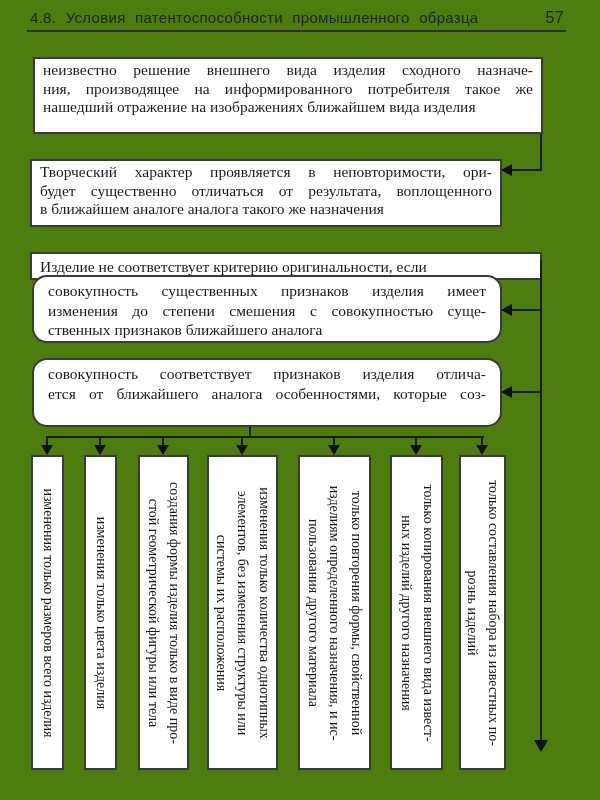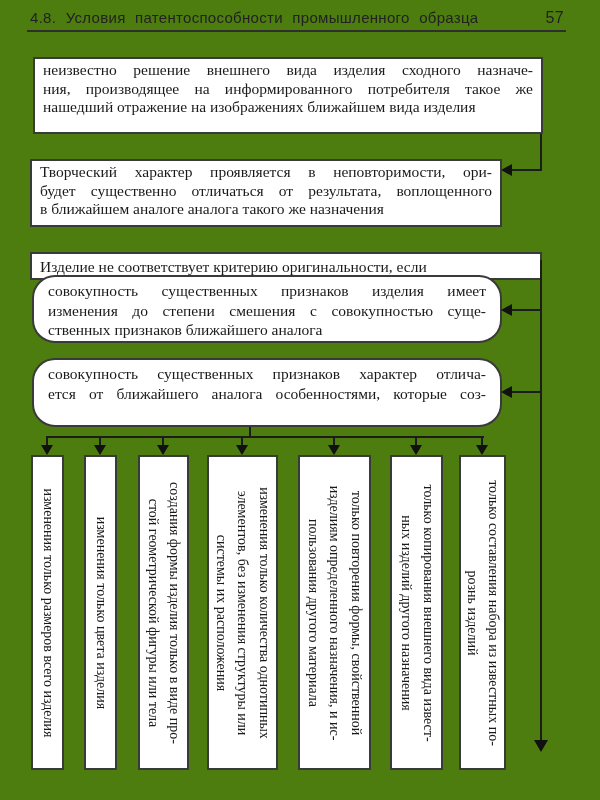--- a/index.html
+++ b/index.html
@@ -19,21 +19,21 @@
   .hdr .pagenum { position:absolute; right:2px; top:0; font-size:16px; word-spacing:normal; }
   .hdr-rule { position:absolute; top:30px; left:27px; width:539px; height:2px; background:#2e2e2e; }
 
   
   .fbox {
     position:absolute; background:#fff;
     border:2px solid #3a3a3a;
     font-size:15.5px; line-height:18.6px;
     padding:2px 8px 18px 8px;
   }
-  .rbox { border-radius:23px; padding:4px 14px 0 14px; line-height:19.5px; }
+  .rbox { border-radius:15px; padding:4px 14px 0 14px; line-height:19.5px; }
   .jline { text-align:justify; text-align-last:justify; white-space:normal; }
   .jline.last { text-align-last:left; }
 
   
   .line { position:absolute; background:#1c1c1c; }
   .arr-left {
     position:absolute; width:0; height:0;
     border-top:6px solid transparent; border-bottom:6px solid transparent;
     border-right:11px solid #111;
   }
@@ -96,21 +96,21 @@
 
   <div class="fbox rbox" style="left:32px; top:275px; width:470px; height:68px;">
     <div class="jline">совокупность существенных признаков изделия имеет</div>
     <div class="jline">изменения до степени смешения с совокупностью суще-</div>
     <div class="jline last">ственных признаков ближайшего аналога</div>
   </div>
   <div class="line" style="left:511px; top:309px; width:31px; height:2px;"></div>
   <div class="arr-left" style="left:501px; top:304px;"></div>
 
   <div class="fbox rbox" style="left:32px; top:358px; width:470px; height:69px;">
-    <div class="jline">совокупность существенных признаков характер отлича-</div>
+    <div class="jline">совокупность соответствует признаков изделия отлича-</div>
     <div class="jline">ется от ближайшего аналога особенностями, которые соз-</div>
   </div>
   <div class="line" style="left:511px; top:391px; width:31px; height:2px;"></div>
   <div class="arr-left" style="left:501px; top:386px;"></div>
 
   <div class="line" style="left:249px; top:427px; width:2px; height:11px;"></div>
   <div class="line" style="left:46px; top:436px; width:438px; height:2px;"></div>
 
   <div class="line" style="left:46px;  top:437px; width:2px; height:9px;"></div>
   <div class="arr-down" style="left:41px;  top:445px;"></div>

